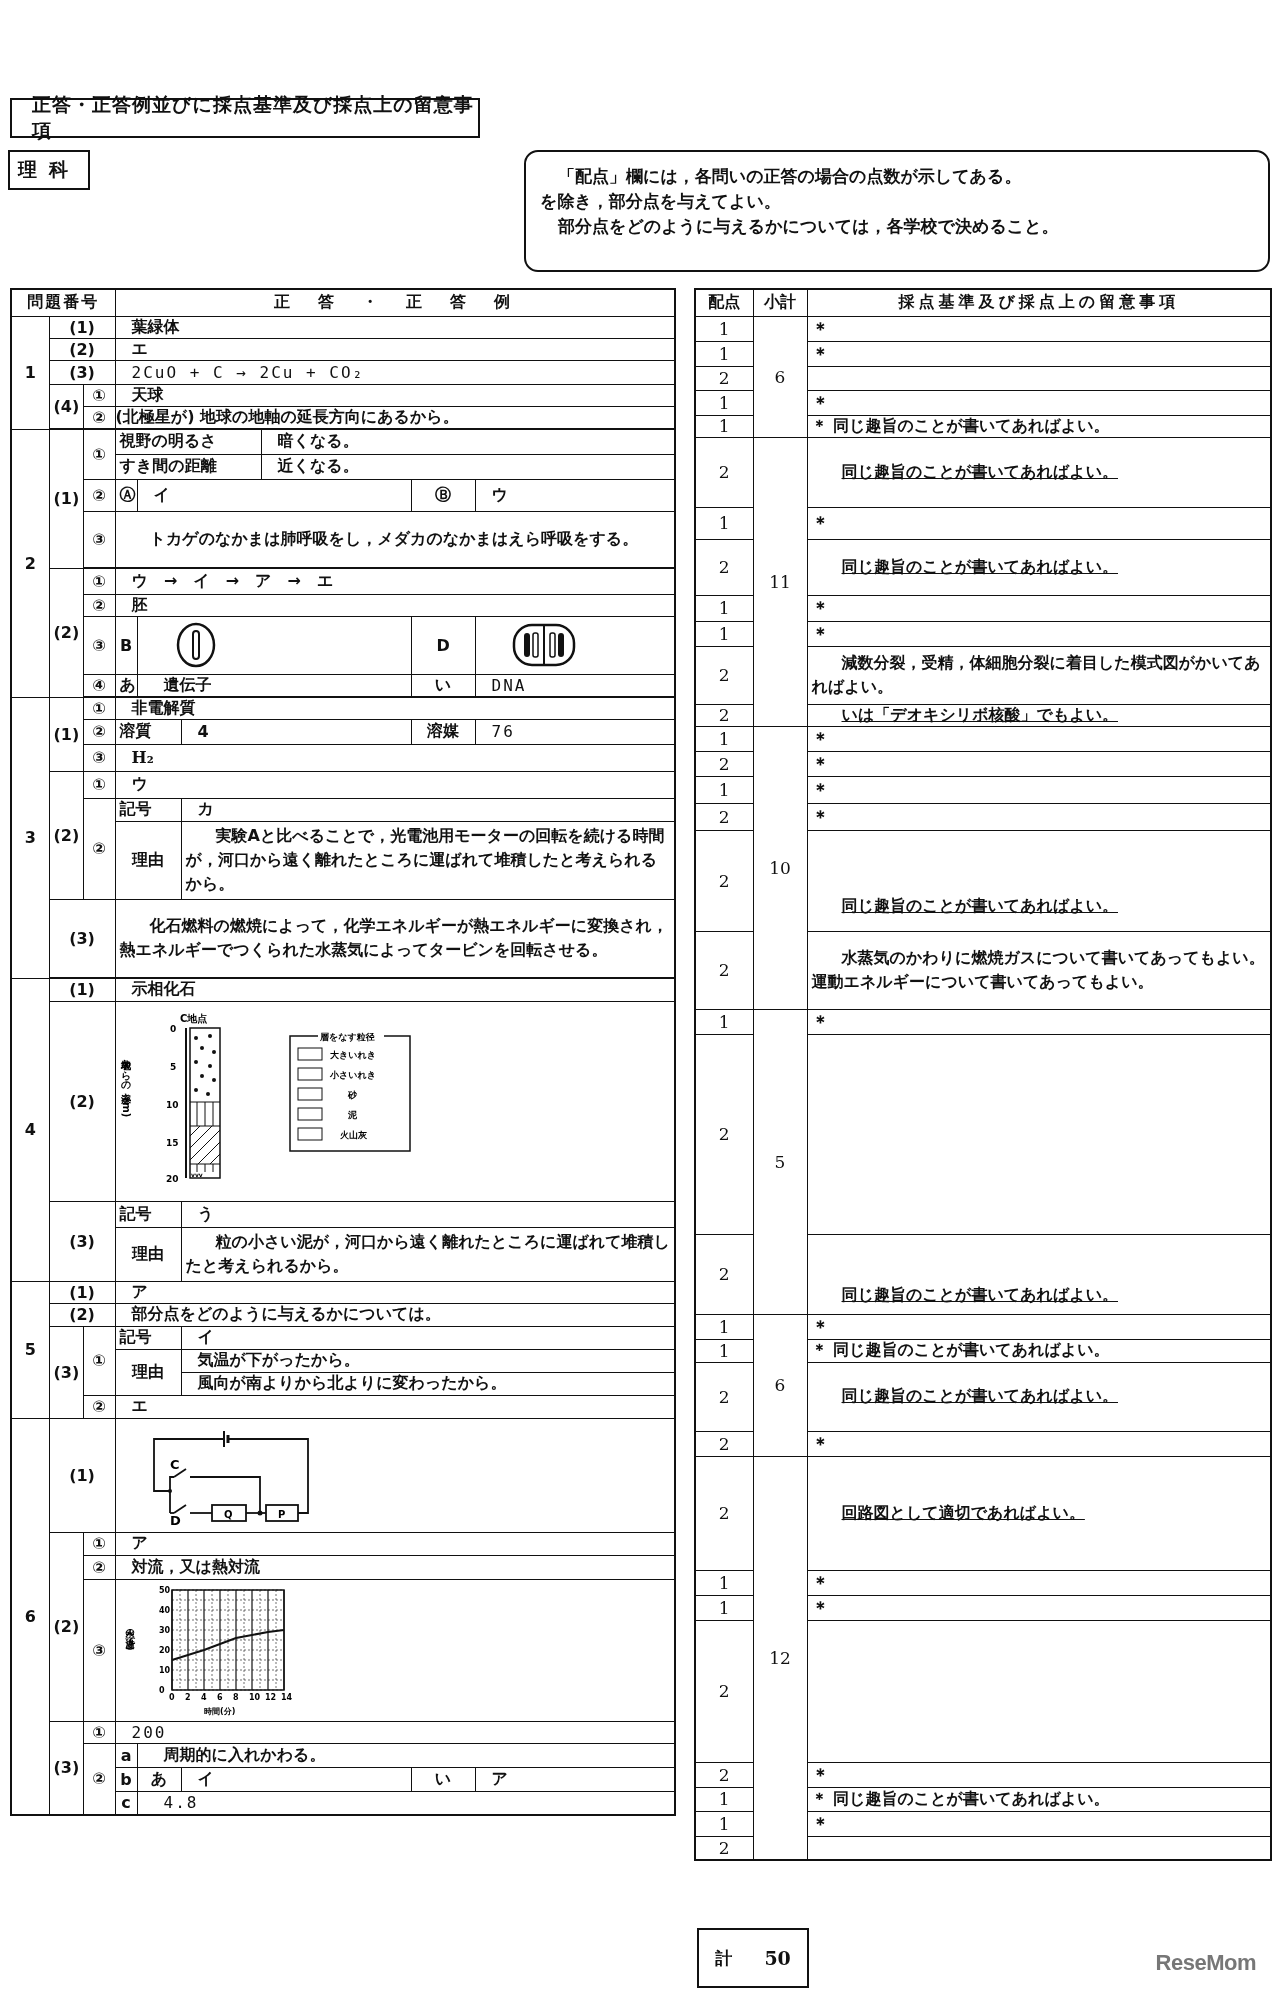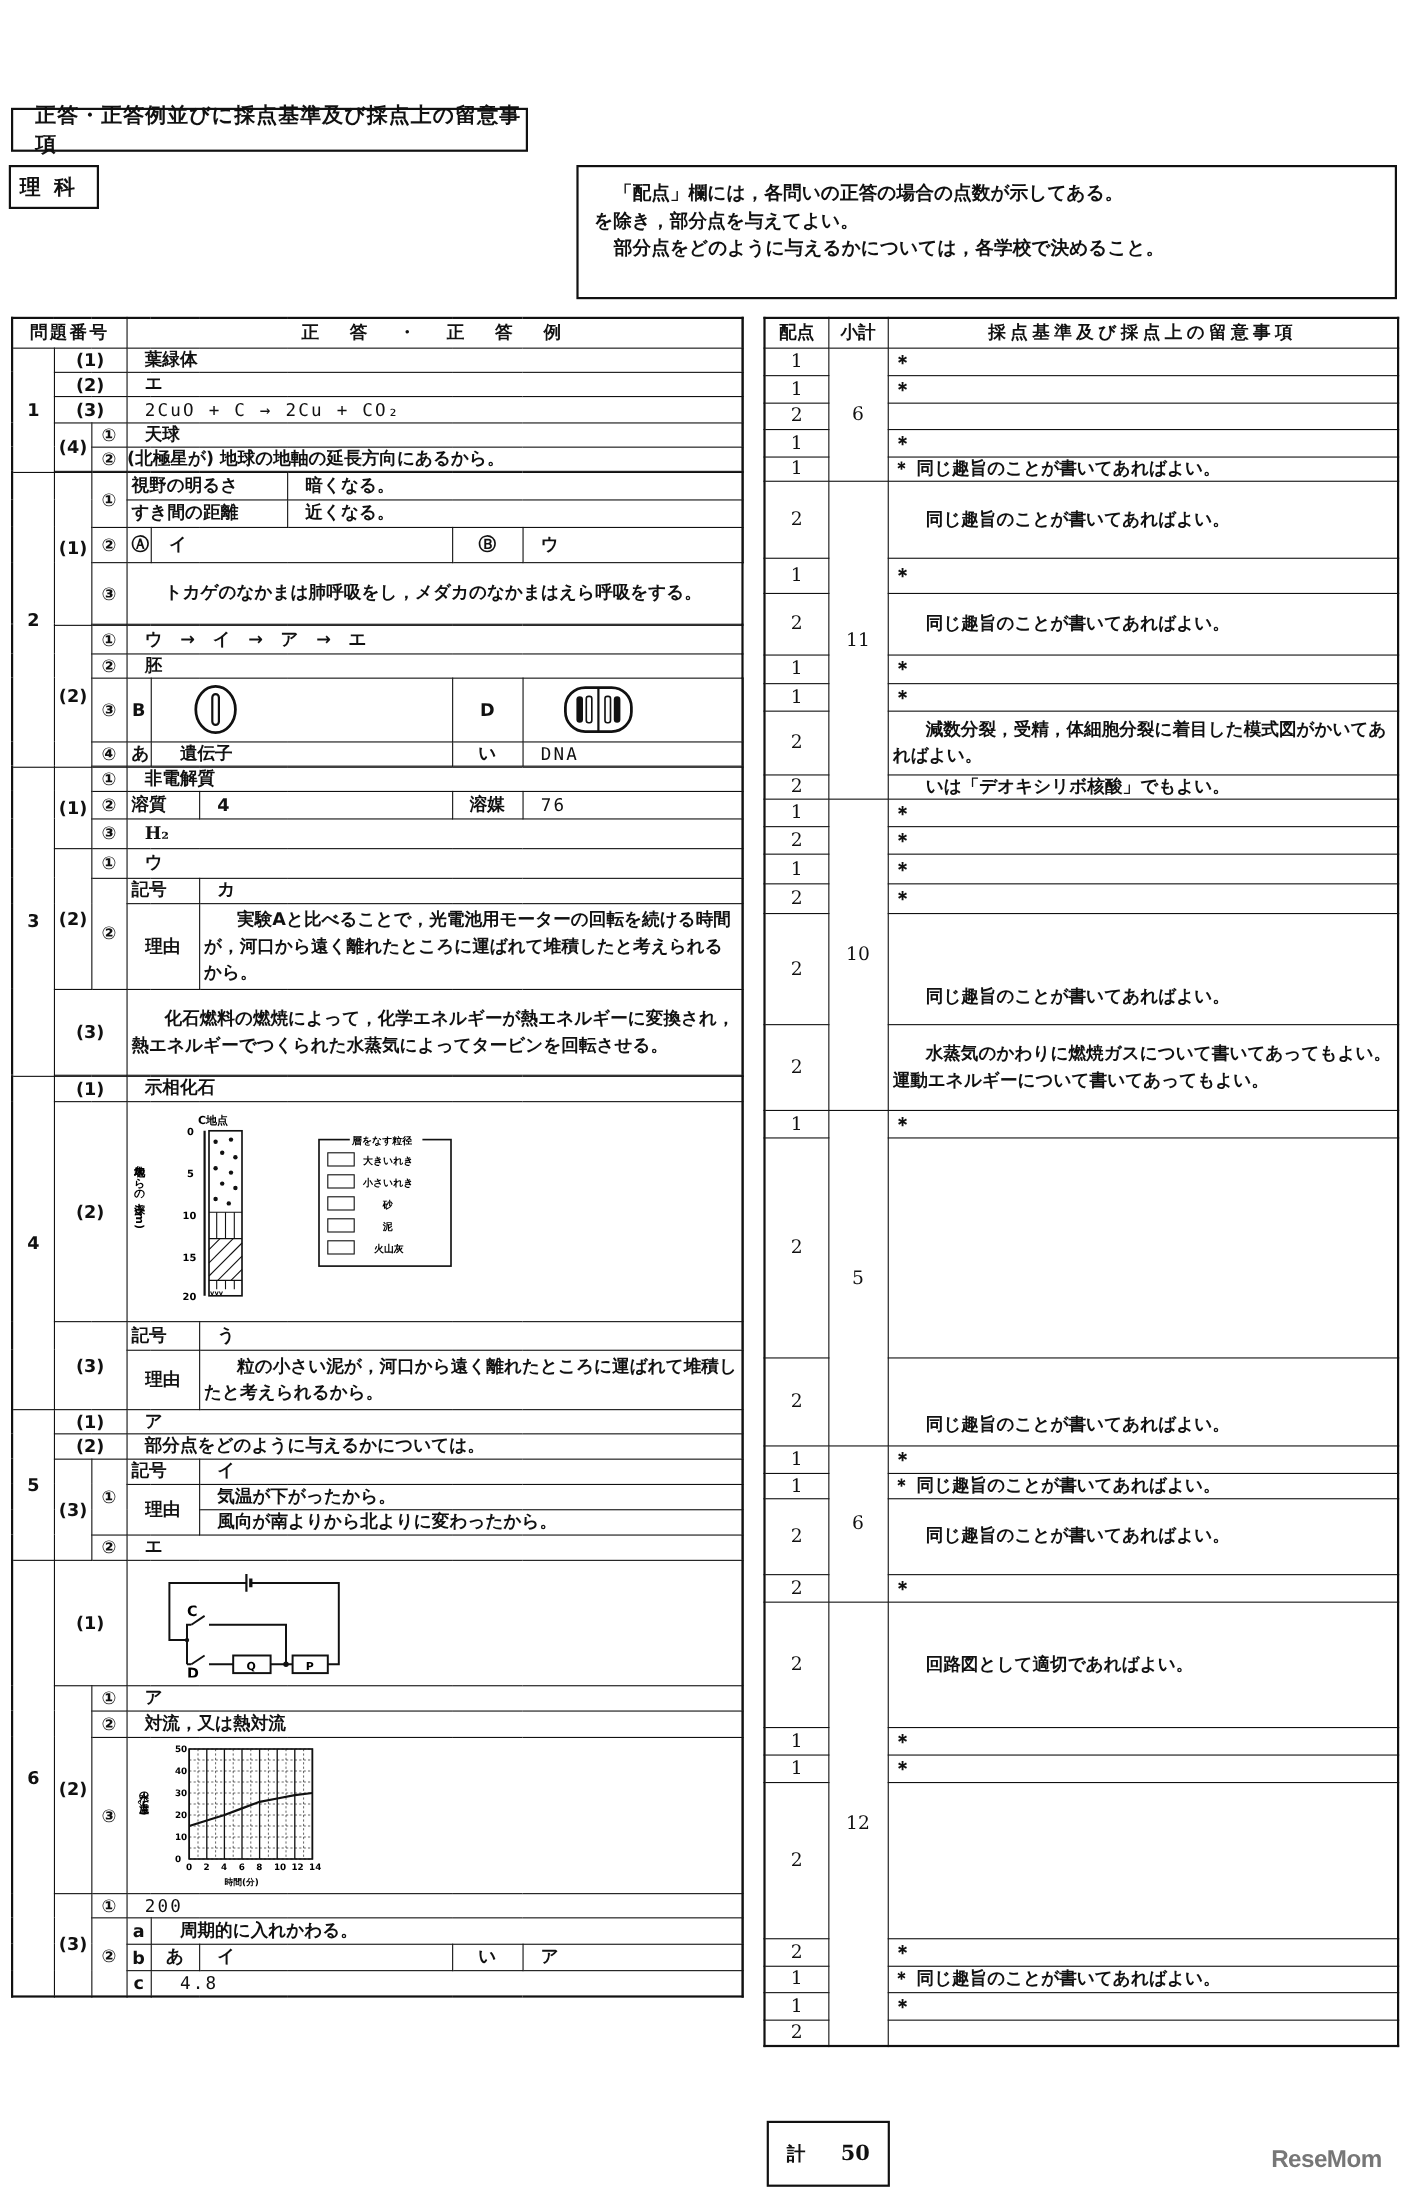--- a/index.html
+++ b/index.html
@@ -4,35 +4,35 @@
 <style>
   html,body{margin:0;padding:0;background:#fff;}
   body{width:1280px;height:1997px;position:relative;overflow:hidden;
     font-family:"DejaVu Sans","Liberation Sans",sans-serif;color:#111;}
   .box{position:absolute;border:2px solid #111;box-sizing:border-box;}
   .title-box{left:10px;top:98px;width:470px;height:40px;font-size:19px;font-weight:bold;
     display:flex;align-items:center;padding-left:20px;letter-spacing:1px;}
   .subject-box{left:8px;top:150px;width:82px;height:40px;font-size:19px;font-weight:bold;
     display:flex;align-items:center;justify-content:center;letter-spacing:12px;}
   .note-box{left:524px;top:150px;width:746px;height:122px;font-size:17px;font-weight:bold;
-    padding:12px 10px 0 14px;line-height:25px;}
+    padding:12px 10px 0 14px;line-height:25px;border-radius:14px;}
   .note-box div{white-space:nowrap;}
   .ind{padding-left:18px;}
   table{border-collapse:collapse;position:absolute;table-layout:fixed;}
   td,th{border:1.6px solid #111;padding:0 4px;font-size:16px;font-weight:bold;overflow:hidden;
     white-space:nowrap;vertical-align:middle;box-sizing:border-box;}
   th{font-size:16px;letter-spacing:2px;}
   .c{text-align:center;}
   .wrap{white-space:normal;line-height:24px;}
   .ans{padding-left:16px;}
   .ans2{padding-left:26px;}
   .mono{font-family:"DejaVu Sans Mono","Liberation Mono",monospace;font-weight:normal;letter-spacing:2px;}
   .pts{font-family:"DejaVu Serif","Liberation Serif",serif;font-weight:normal;font-size:17px;}
   .star{font-size:18px;}
-  .notec{padding-left:34px;}
+  .notec{padding-left:34px;text-decoration:underline;}
   .logo{position:absolute;right:24px;top:1950px;font-family:"Liberation Sans",sans-serif;
     font-weight:bold;font-size:22px;color:#777;letter-spacing:-0.5px;}
   svg{display:block;}
 </style>
 </head>
 <body>
 
 <div class="box title-box">正答・正答例並びに採点基準及び採点上の留意事項</div>
 <div class="box subject-box">理科</div>
 <div class="box note-box">

